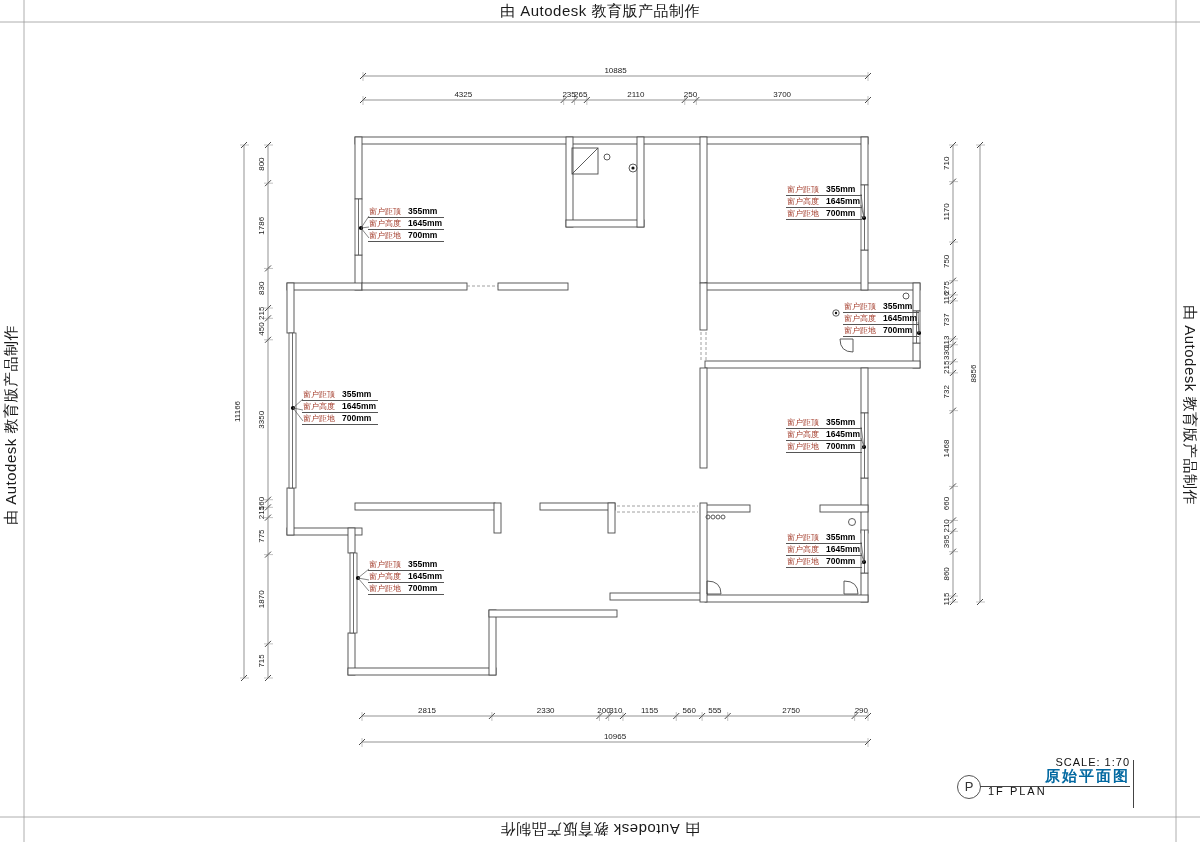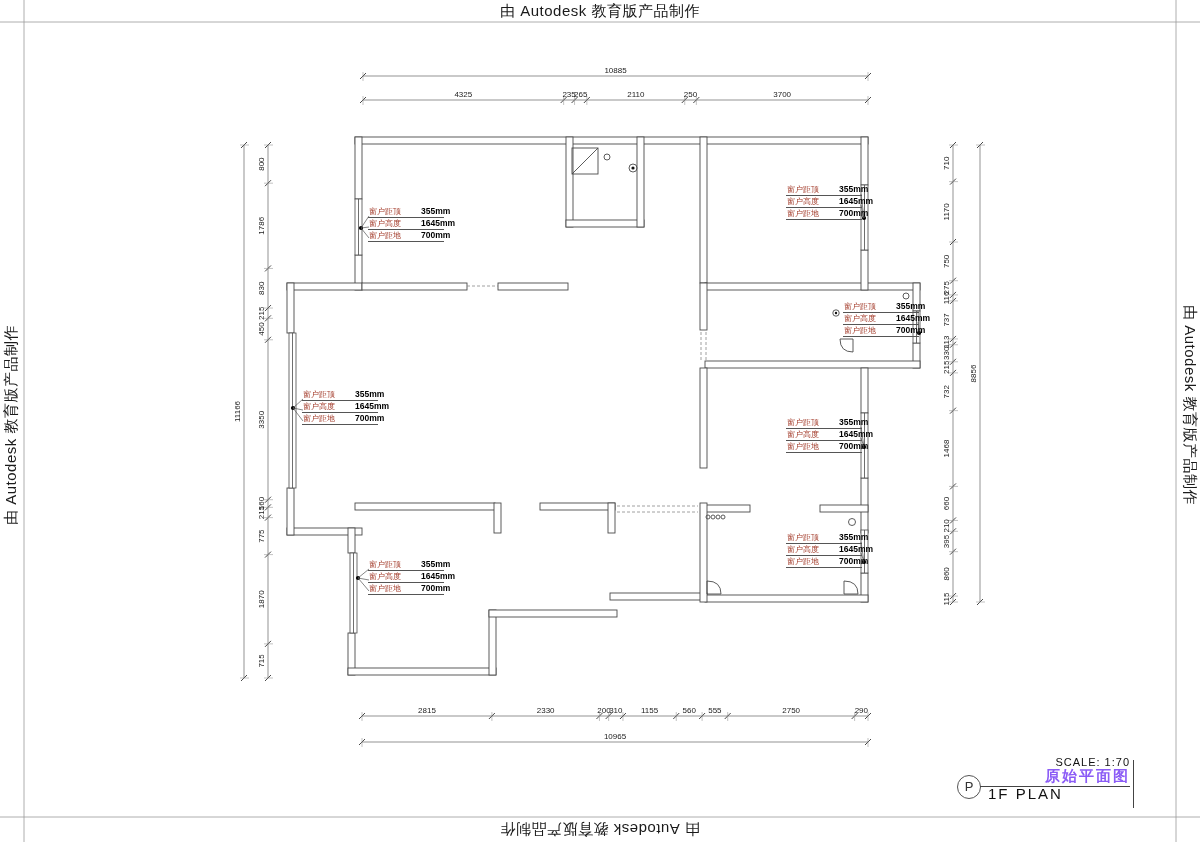--- a/index.html
+++ b/index.html
@@ -8,26 +8,26 @@
   svg{position:absolute;left:0;top:0;}
   svg text{font-family:"Liberation Sans",sans-serif;}
   .wm{position:absolute;font-size:15px;color:#1a1a1a;white-space:nowrap;letter-spacing:.5px;}
   .wm-top{left:600px;top:11px;transform:translate(-50%,-50%);}
   .wm-bottom{left:600px;top:828px;transform:translate(-50%,-50%) rotate(180deg);}
   .wm-left{left:11px;top:425px;transform:translate(-50%,-50%) rotate(-90deg);}
   .wm-right{left:1189px;top:405px;transform:translate(-50%,-50%) rotate(90deg);}
   .win-label{position:absolute;width:76px;}
   .wl-row{font-size:8px;line-height:10px;height:11px;border-bottom:1px solid #555;white-space:nowrap;padding:0 1px;}
   .wl-cn{color:#a33b2a;margin-top:25px;}
-  .wl-num{color:#000;font-weight:700;font-size:8.5px;margin-left:14px;padding-left:6px;}
+  .wl-num{color:#000;font-weight:700;font-size:8.5px;margin-left:1px;padding-left:6px;}
   .tb{position:absolute;}
   .tb-circle{left:957px;top:775px;width:22px;height:22px;border:1px solid #555;border-radius:50%;
              text-align:center;line-height:22px;font-size:13px;color:#333;}
-  .tb-plan{left:988px;top:785px;font-size:15px;letter-spacing:2px;color:#111;}
-  .tb-title{left:1038px;top:767px;width:92px;text-align:right;font-size:15px;font-weight:700;color:#8b5cf6;letter-spacing:2px;}
+  .tb-plan{left:988px;top:785px;font-size:11px;letter-spacing:2px;color:#111;}
+  .tb-title{left:1038px;top:767px;width:92px;text-align:right;font-size:15px;font-weight:700;color:#0369a1;letter-spacing:2px;}
   .tb-scale{left:1038px;top:756px;width:92px;text-align:right;font-size:11px;letter-spacing:1px;color:#111;}
   .tb-hline{left:980px;top:786px;width:150px;height:0;border-top:1px solid #444;}
   .tb-vline{left:1133px;top:760px;width:0;height:48px;border-left:1px solid #444;}
 </style>
 </head>
 <body>
 
 <div id="sheet">
 
   <svg id="plan-svg" width="1200" height="842" viewBox="0 0 1200 842">

